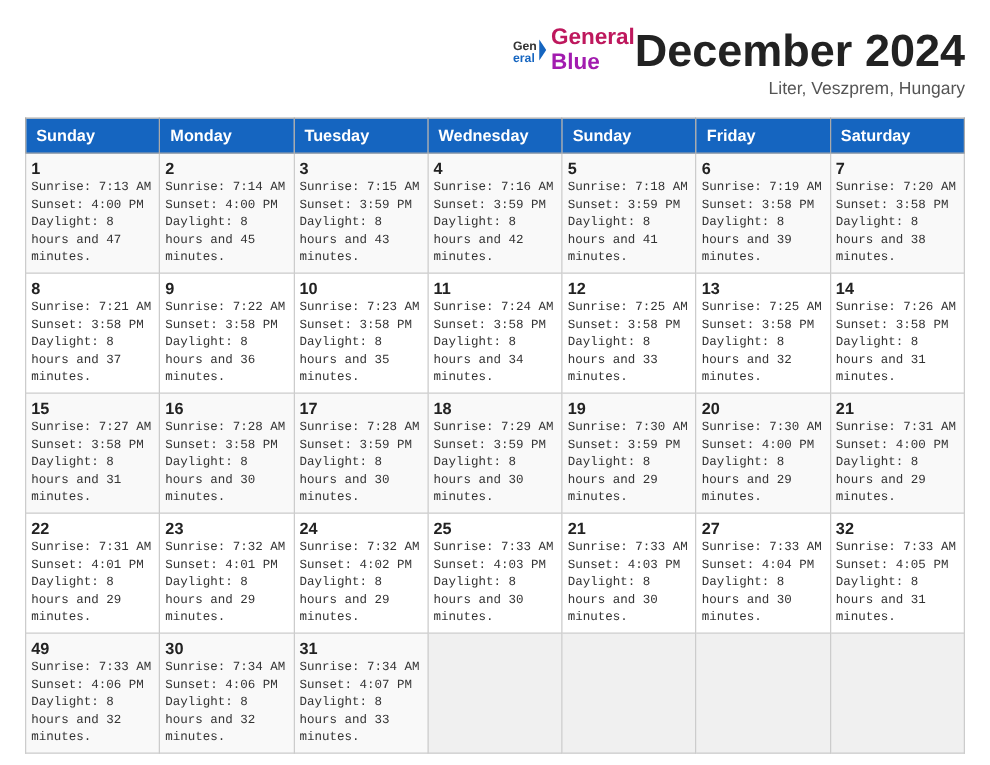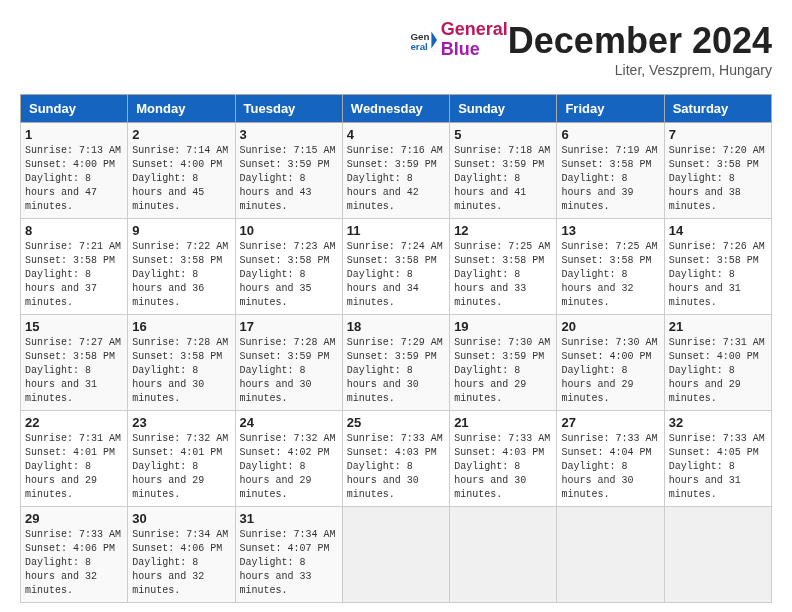--- a/index.html
+++ b/index.html
@@ -182,21 +182,21 @@
         <td><span class="day-num">25</span>
 <span class="day-detail">Sunrise: 7:33 AM<br>Sunset: 4:03 PM<br>Daylight: 8 hours and 30 minutes.</span></td>
         <td><span class="day-num">21</span>
 <span class="day-detail">Sunrise: 7:33 AM<br>Sunset: 4:03 PM<br>Daylight: 8 hours and 30 minutes.</span></td>
         <td><span class="day-num">27</span>
 <span class="day-detail">Sunrise: 7:33 AM<br>Sunset: 4:04 PM<br>Daylight: 8 hours and 30 minutes.</span></td>
         <td><span class="day-num">32</span>
 <span class="day-detail">Sunrise: 7:33 AM<br>Sunset: 4:05 PM<br>Daylight: 8 hours and 31 minutes.</span></td>
       </tr>
       <tr>
-        <td><span class="day-num">29</span>
+        <td><span class="day-num">49</span>
 <span class="day-detail">Sunrise: 7:33 AM<br>Sunset: 4:06 PM<br>Daylight: 8 hours and 32 minutes.</span></td>
         <td><span class="day-num">30</span>
 <span class="day-detail">Sunrise: 7:34 AM<br>Sunset: 4:06 PM<br>Daylight: 8 hours and 32 minutes.</span></td>
         <td><span class="day-num">31</span>
 <span class="day-detail">Sunrise: 7:34 AM<br>Sunset: 4:07 PM<br>Daylight: 8 hours and 33 minutes.</span></td>
         <td class="empty"></td>
         <td class="empty"></td>
         <td class="empty"></td>
         <td class="empty"></td>
       </tr>

